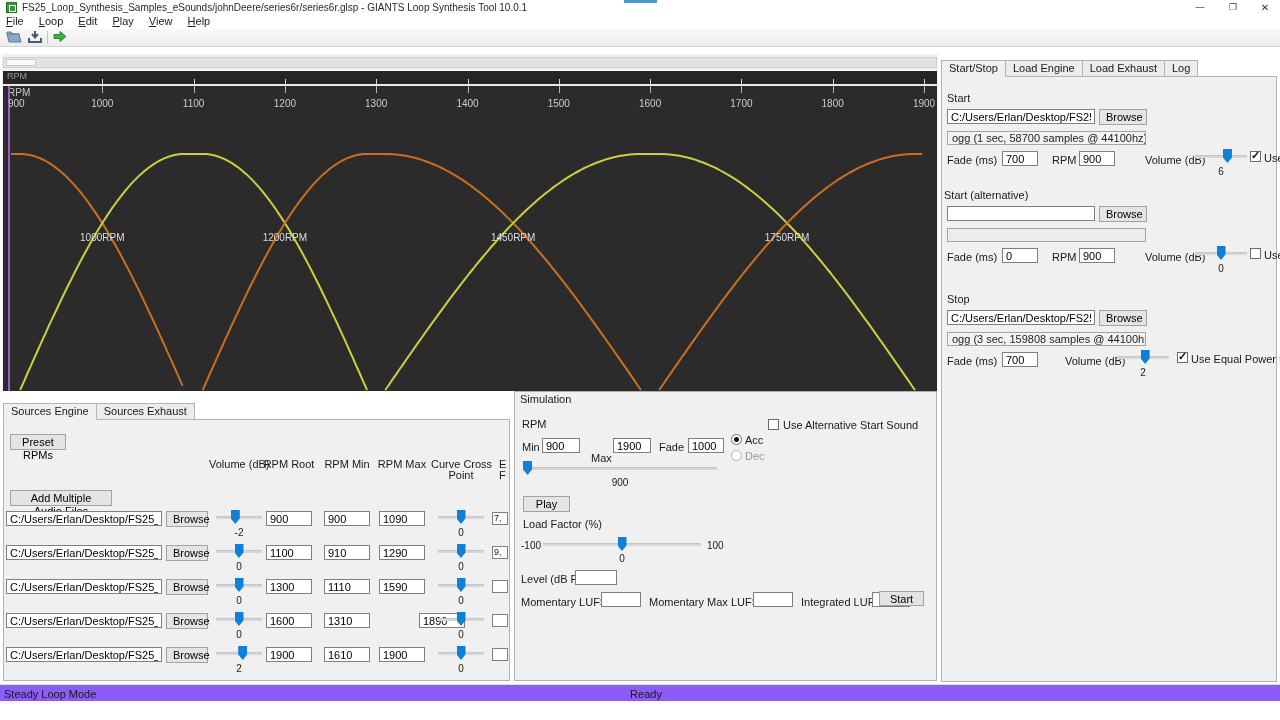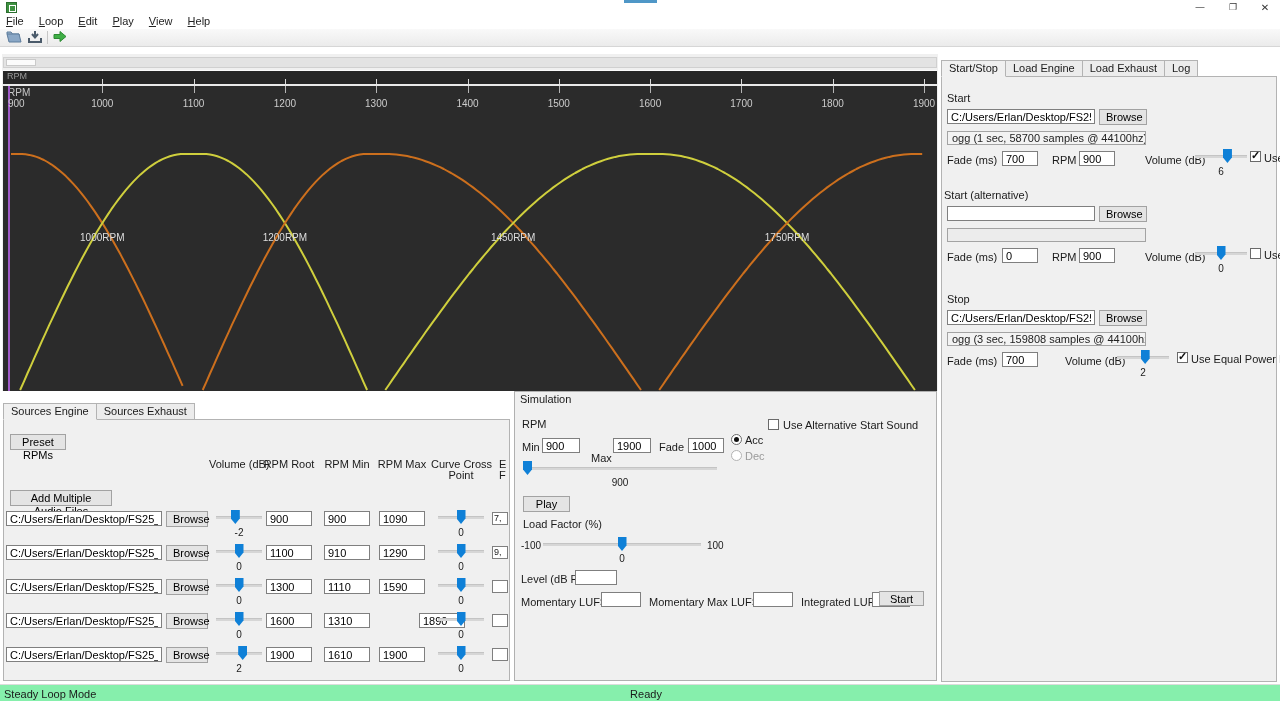--- a/index.html
+++ b/index.html
@@ -50,27 +50,28 @@
   .mini-ruler .mr-label{position:absolute;left:4px;top:0px;font-size:9px;color:#9a9a9a;}
   .mini-tick{position:absolute;bottom:0;width:1px;height:5px;background:#d8d8d8;}
   .chart{position:absolute;left:1px;top:32px;width:934px;height:305px;background:#2b2b2b;overflow:hidden;}
   .ruler-tick{position:absolute;top:0;width:1px;height:7px;background:#b5b5b5;}
   .ruler-num{position:absolute;top:12px;transform:translateX(-50%);font-size:10px;color:#cccccc;white-space:nowrap;}
   .ruler-rpm{position:absolute;left:5px;top:1px;font-size:10px;color:#c8c8c8;}
   .ruler-900{position:absolute;left:5px;top:12px;font-size:10px;color:#cccccc;}
   .cross-lbl{position:absolute;top:146px;transform:translateX(-50%);font-size:10px;color:#dedede;white-space:nowrap;}
   .cursor{position:absolute;top:0;width:2px;height:305px;background:#a05ac8;}
   
-  .statusbar{position:absolute;left:0;top:684px;width:1280px;height:17px;background:#86efac;border-top:1px solid #dcdcdc;box-sizing:border-box;}
+  .statusbar{position:absolute;left:0;top:684px;width:1280px;height:17px;background:#8b5cf6;border-top:1px solid #dcdcdc;box-sizing:border-box;}
 </style>
 </head>
 <body>
 
 <div class="titlebar">
   <span class="app-icon"></span>
+  <span class="title-text">FS25_Loop_Synthesis_Samples_eSounds/johnDeere/series6r/series6r.glsp - GIANTS Loop Synthesis Tool 10.0.1</span>
   <span class="blue-strip"></span>
   <span class="winbtn" style="left:1185px;">—</span>
   <span class="winbtn" style="left:1218px;">❐</span>
   <span class="winbtn" style="left:1250px;font-size:10px;">✕</span>
 </div>
 
 <div class="menubar">
   <span class="menu-item">File</span>
   <span class="menu-item">Loop</span>
   <span class="menu-item">Edit</span>

